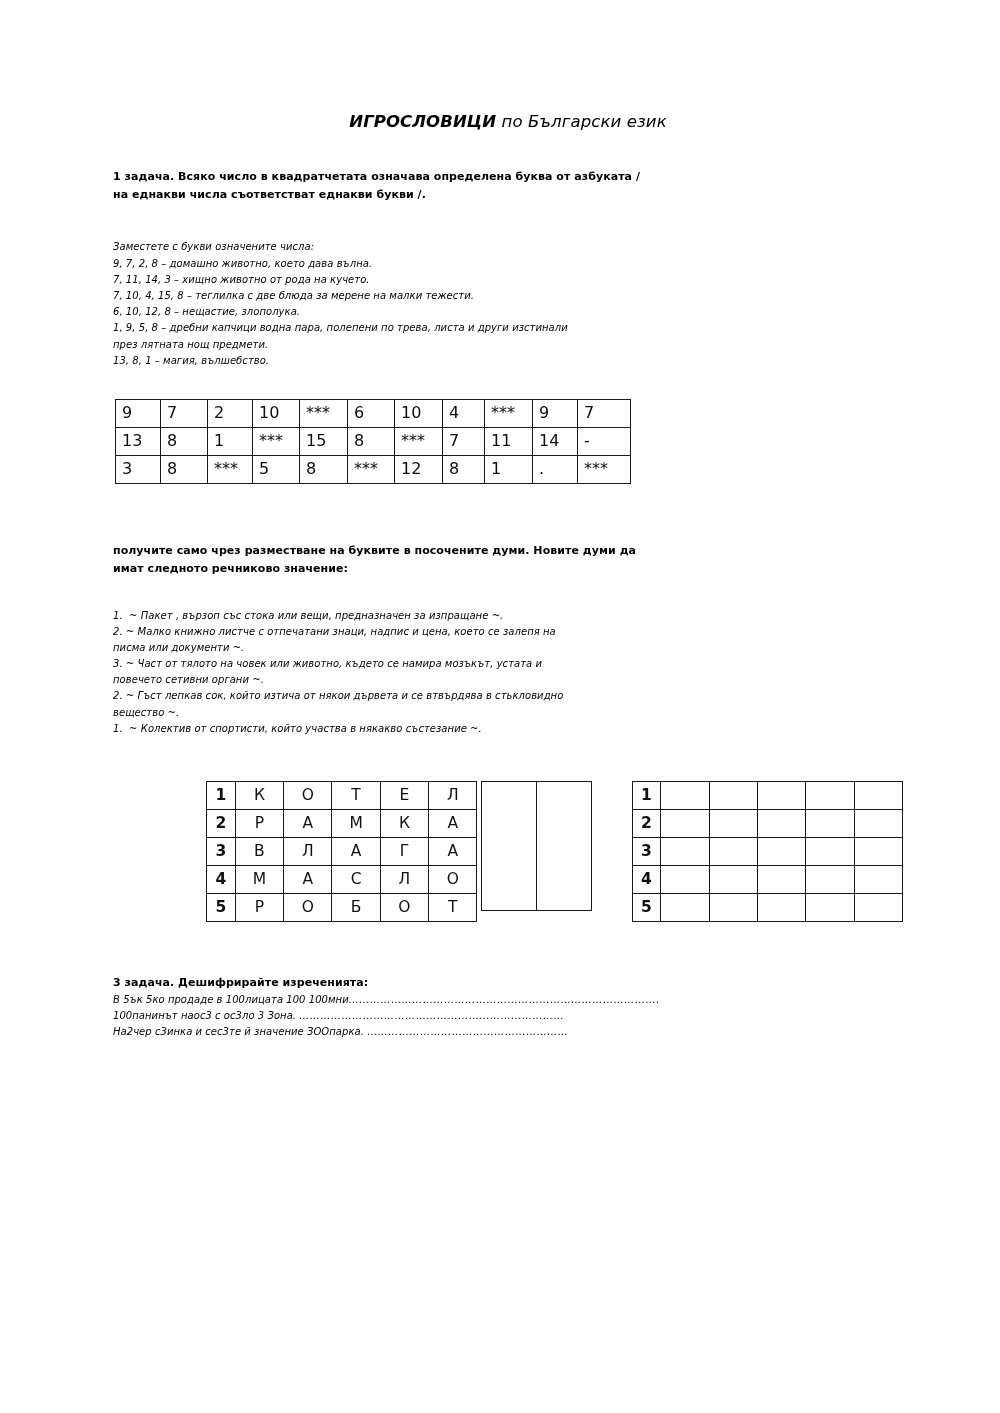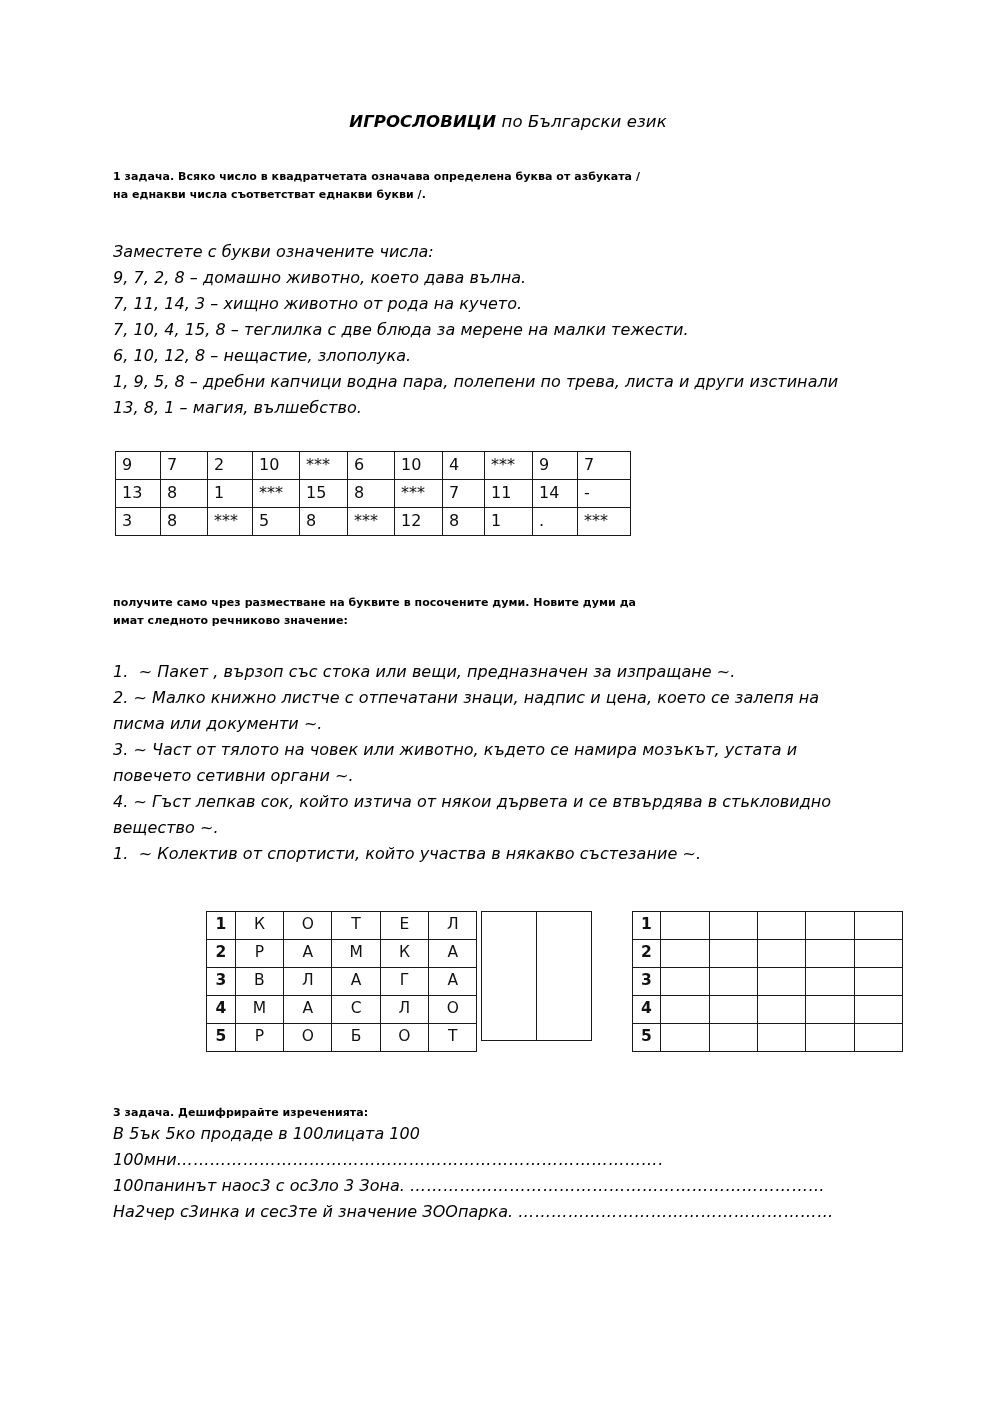--- a/index.html
+++ b/index.html
@@ -41,21 +41,21 @@
   .task-heading {
     font-size: 11px;
     font-weight: bold;
     line-height: 1.62;
     margin: 0;
     letter-spacing: 0.05px;
   }
 
   
   .body-text {
-    font-size: 16px;
+    font-size: 10px;
     font-style: italic;
     line-height: 1.62;
     margin: 0;
     letter-spacing: 0.05px;
   }
   .line { display: block; white-space: pre-wrap; }
   .gap-30 { height: 30px; }
   .gap-36 { height: 36px; }
   .gap-44 { height: 44px; }
   .gap-52 { height: 52px; }
@@ -135,20 +135,21 @@
 
   <div class="gap-36"></div>
 
   <div class="body-text">
     <span class="line">Заместете с букви означените числа:</span>
     <span class="line">9, 7, 2, 8 – домашно животно, което дава вълна.</span>
     <span class="line">7, 11, 14, 3 – хищно животно от рода на кучето.</span>
     <span class="line">7, 10, 4, 15, 8 – теглилка с две блюда за мерене на малки тежести.</span>
     <span class="line">6, 10, 12, 8 – нещастие, злополука.</span>
     <span class="line">1, 9, 5, 8 – дребни капчици водна пара, полепени по трева, листа и други изстинали</span>
+    <span class="line">през лятната нощ предмети.</span>
     <span class="line">13, 8, 1 – магия, вълшебство.</span>
   </div>
 
   <div class="gap-30"></div>
 
   <div class="numgrid-wrap">
     <table class="numgrid">
       <colgroup>
         <col style="width:45px">
           <col style="width:47px">
@@ -214,21 +215,21 @@
   </div>
 
   <div class="gap-30"></div>
 
   <div class="body-text">
     <span class="line">1.  ~ Пакет , вързоп със стока или вещи, предназначен за изпращане ~.</span>
     <span class="line">2. ~ Малко книжно листче с отпечатани знаци, надпис и цена, което се залепя на</span>
     <span class="line">писма или документи ~.</span>
     <span class="line">3. ~ Част от тялото на човек или животно, където се намира мозъкът, устата и</span>
     <span class="line">повечето сетивни органи ~.</span>
-    <span class="line">4. ~ Гъст лепкав сок, който изтича от някои дървета и се втвърдява в стькловидно</span>
+    <span class="line">2. ~ Гъст лепкав сок, който изтича от някои дървета и се втвърдява в стькловидно</span>
     <span class="line">вещество ~.</span>
     <span class="line">1.  ~ Колектив от спортисти, който участва в някакво състезание ~.</span>
   </div>
 
   <div class="gap-44"></div>
 
   <div class="grids-row">
 
     <table class="lettergrid">
       <tbody>

